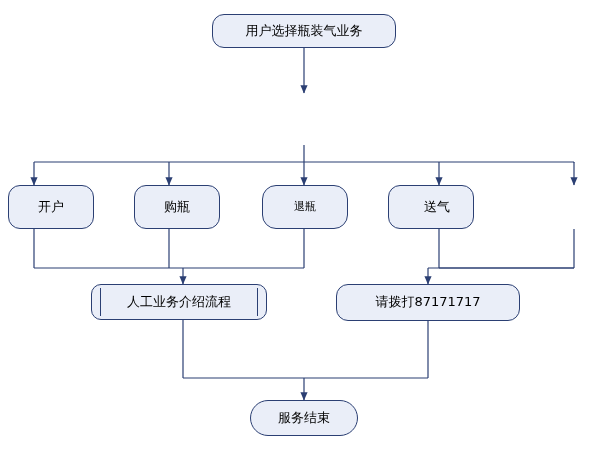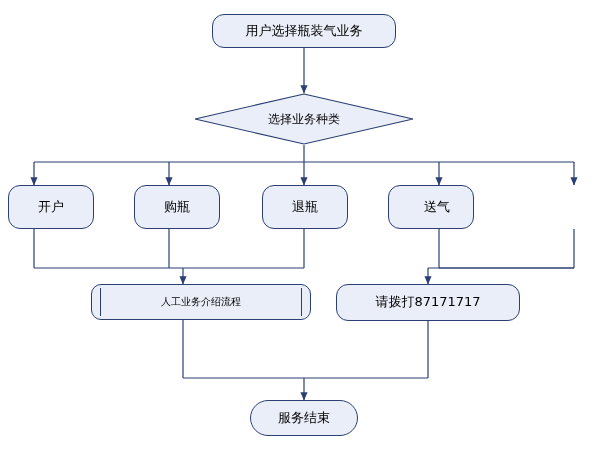--- a/index.html
+++ b/index.html
@@ -113,45 +113,39 @@
       <line x1="428" y1="320" x2="428" y2="378"></line>
       <line x1="183" y1="378" x2="428" y2="378"></line>
       <line x1="304" y1="378" x2="304" y2="400" marker-end="url(#arrow)"></line>
     </g>
   </svg>
 
   <div class="node rounded" style="left:212px; top:14px; width:184px; height:34px; font-size:13px;text-align:right;">
     <span>用户选择瓶装气业务</span>
   </div>
 
-  <div class="diamond-wrap" style="left:194px; top:93px; width:220px; height:52px;">
-    <svg width="220" height="52" viewBox="0 0 220 52">
-      <polygon points="110,1 219,26 110,51 1,26" fill="#eaeef8" stroke="#2b3f73" stroke-width="1.2"></polygon>
-    </svg>
-    <div class="label">选择业务种类</div>
-  </div>
 
   <div class="node rounded" style="left:134px; top:185px; width:86px; height:44px; font-size:13px;">
     <span>购瓶</span>
   </div>
 
   <div class="node rounded" style="left:8px; top:185px; width:86px; height:44px; font-size:13px;">
     <span>开户</span>
   </div>
 
-  <div class="node rounded" style="left:262px; top:185px; width:86px; height:44px; font-size:13px;">
+  <div class="node rounded" style="left:262px; top:185px; width:86px; height:44px; font-size:11px;border-radius:14px;">
     <span>退瓶</span>
   </div>
 
   <div class="node rounded" style="left:388px; top:185px; width:86px; height:44px; font-size:13px;padding-left:12px;">
     <span>送气</span>
   </div>
 
 
-  <div class="node subproc" style="left:91px; top:284px; width:220px; height:36px; font-size:10px;border-radius:10px;">
+  <div class="node subproc" style="left:91px; top:284px; width:176px; height:36px; font-size:13px;border-radius:10px;">
     <span>人工业务介绍流程</span>
   </div>
 
   <div class="node rounded" style="left:336px; top:284px; width:184px; height:37px; font-size:13px;">
     <span>请拨打87171717</span>
   </div>
 
   <div class="node terminator" style="left:250px; top:400px; width:108px; height:36px; font-size:13px;">
     <span>服务结束</span>
   </div>

